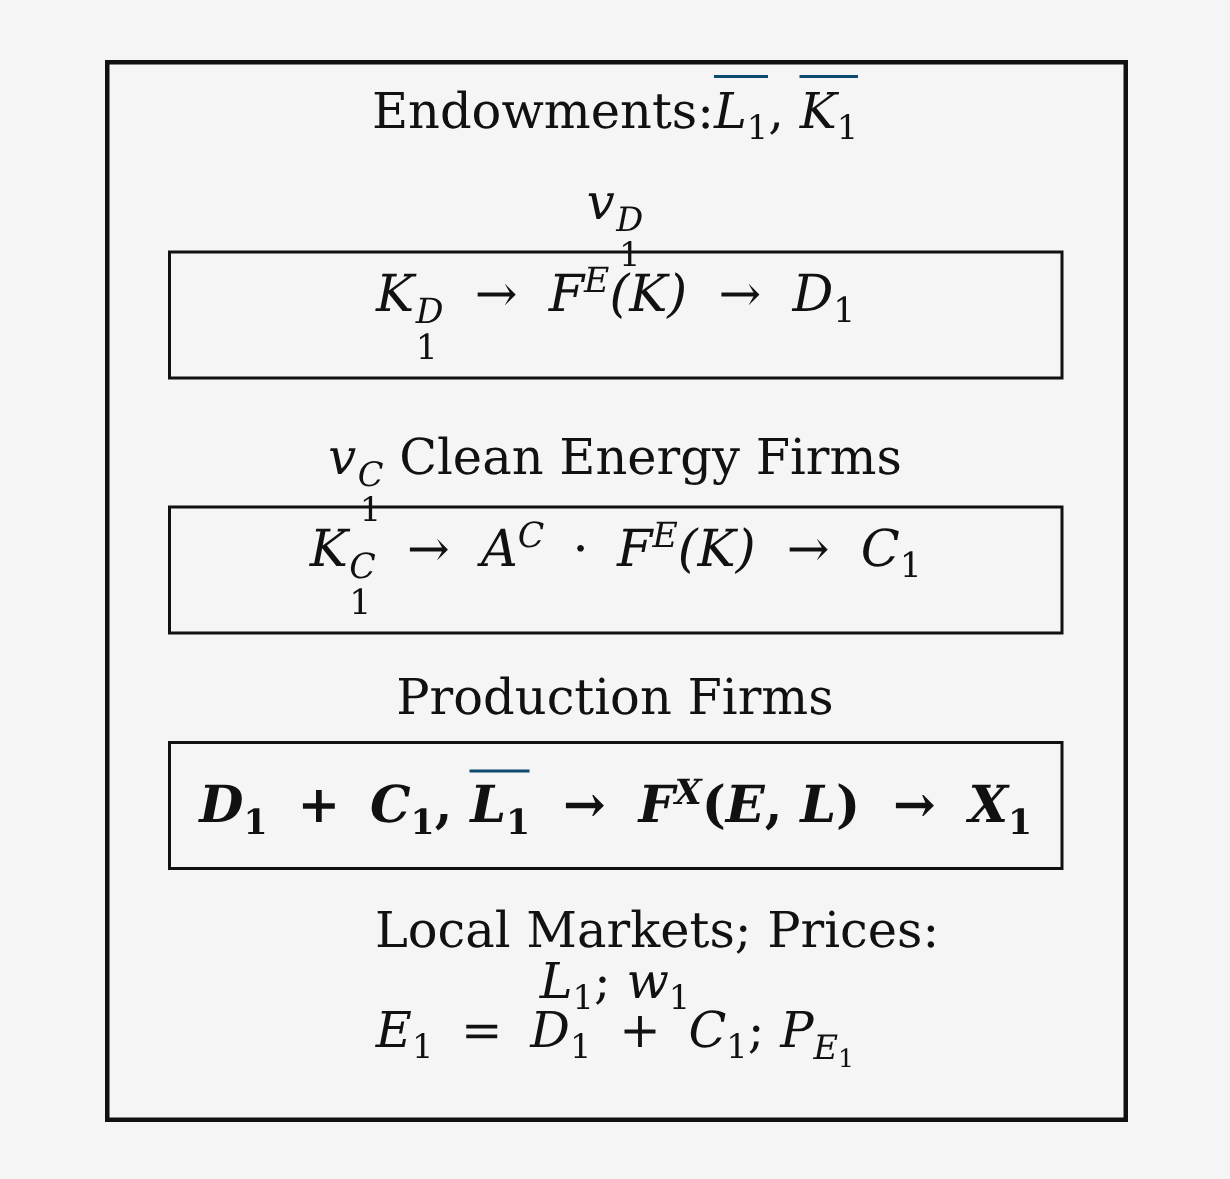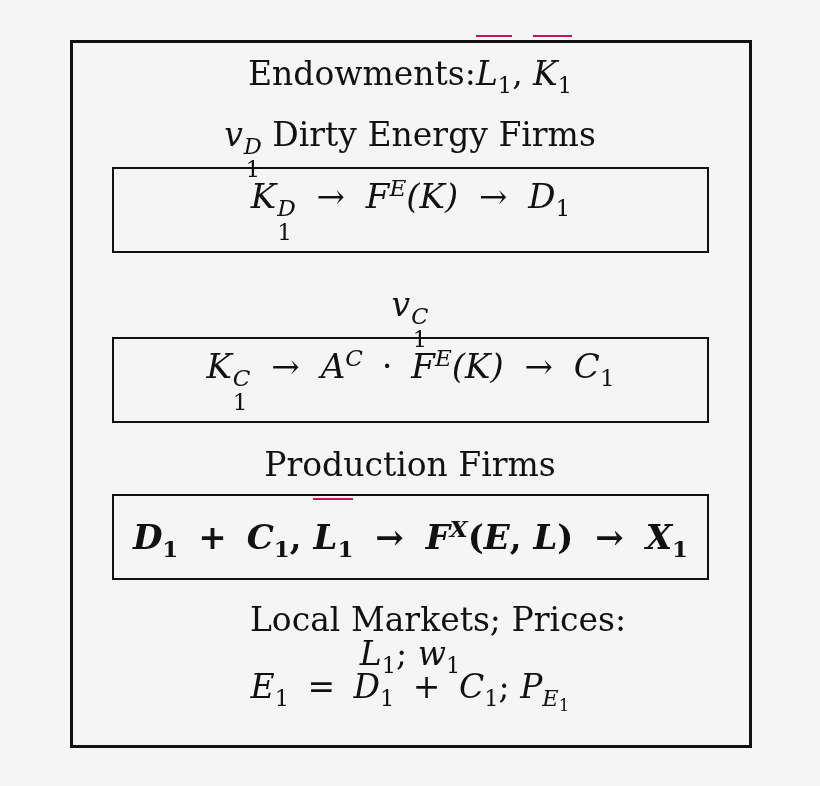--- a/index.html
+++ b/index.html
@@ -35,59 +35,59 @@
     font-size: 34px;
     white-space: nowrap;
     box-sizing: content-box;
   }
   .m { font-style: italic; }
   .n { font-style: normal; }
   sub, sup { font-size: 0.68em; line-height: 0; }
   .supsub { display: inline-flex; flex-direction: column; vertical-align: -0.35em; font-size: 0.68em; line-height: 1.05; margin-left: 1px; }
   .supsub .u { font-style: italic; }
   .supsub .d { font-style: normal; }
-  .ov { border-top: 2px solid #be185d; padding-top: 17px; }
+  .ov { border-top: 2px solid #0c4a6e; padding-top: 2px; }
   .arrow { font-style: normal; margin: 0 10px; }
   .op { font-style: normal; margin: 0 8px; }
 </style>
 </head>
 <body>
 
 <div class="outer"></div>
 
 <div class="text" style="top:57px;">
   <span class="n">Endowments:</span><span class="m ov"><span>L</span><sub class="n">1</sub></span><span class="n">, </span><span class="m ov"><span>K</span><sub class="n">1</sub></span>
 </div>
 
 <div class="text" style="top:118px;">
   <span class="m">v</span><span class="supsub">
       <span class="u">D</span>
       <span class="d">1</span>
     </span>
-  <span>Dirty Energy Firms</span>
 </div>
 
 <div class="inner" style="top:167px;">
   <span>
     <span class="m">K</span><span class="supsub">
         <span class="u">D</span>
         <span class="d">1</span>
       </span>
     <span class="arrow">→</span>
     <span class="m">F</span><sup class="m">E</sup><span class="m">(K)</span>
     <span class="arrow">→</span>
     <span class="m">D</span><sub class="n">1</sub>
   </span>
 </div>
 
 <div class="text" style="top:288px;">
   <span class="m">v</span><span class="supsub">
       <span class="u">C</span>
       <span class="d">1</span>
     </span>
+  <span>Clean Energy Firms</span>
 </div>
 
 <div class="inner" style="top:337px;">
   <span>
     <span class="m">K</span><span class="supsub">
         <span class="u">C</span>
         <span class="d">1</span>
       </span>
     <span class="arrow">→</span>
     <span class="m">A</span><sup class="m">C</sup>

